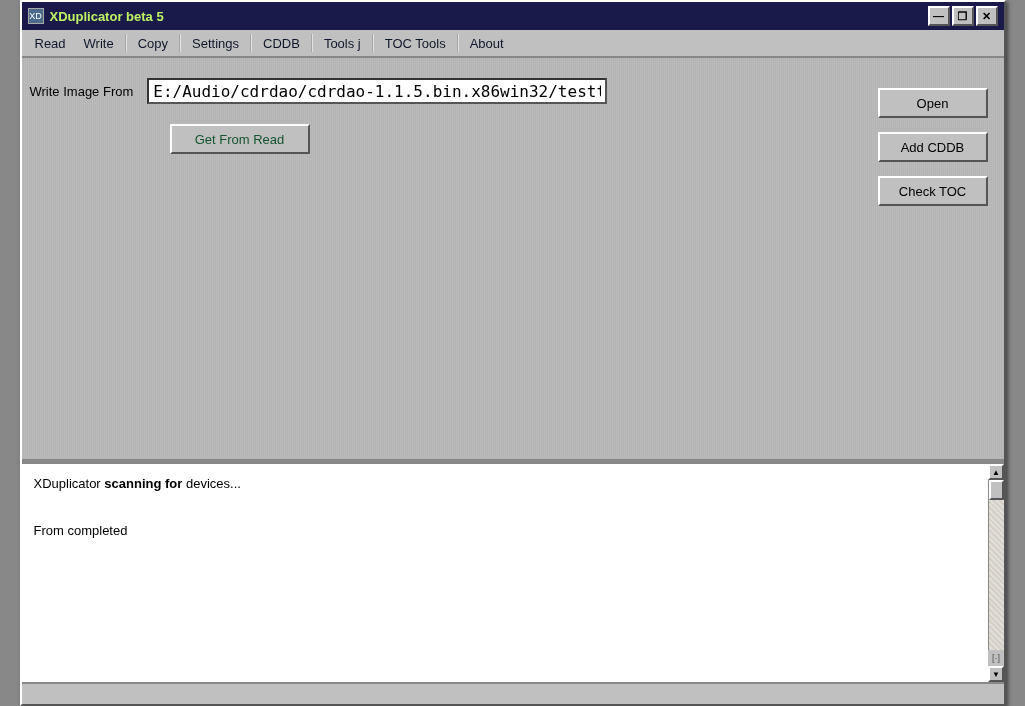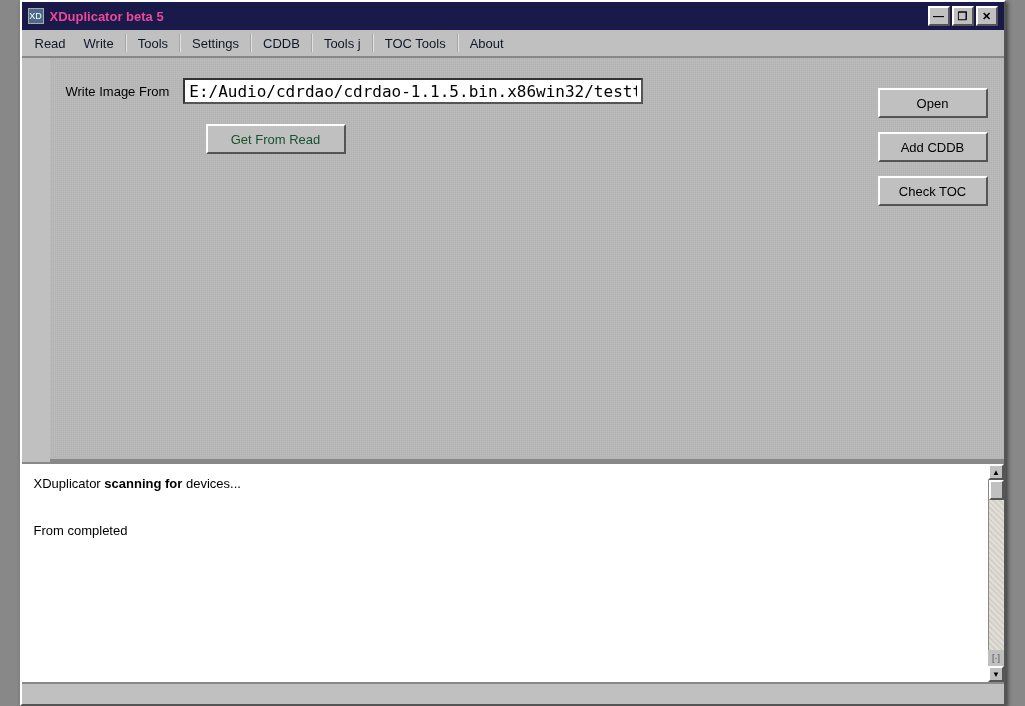--- a/index.html
+++ b/index.html
@@ -54,21 +54,21 @@
       font-size: 9px;
       display: flex;
       align-items: center;
       justify-content: center;
       color: white;
     }
 
     .title-text {
       font-size: 13px;
       font-weight: bold;
-      color: #ec4899;
+      color: #bef264;
     }
 
     .title-bar-buttons {
       display: flex;
       gap: 2px;
     }
 
     .title-btn {
       width: 22px;
       height: 20px;
@@ -127,25 +127,24 @@
           rgba(255,255,255,0.05) 1px,
           rgba(255,255,255,0.05) 2px
         ),
         repeating-linear-gradient(
           90deg,
           transparent,
           transparent 1px,
           rgba(0,0,0,0.03) 1px,
           rgba(0,0,0,0.03) 2px
         );
-      padding: 20px 16px;
+      padding: 20px 8px;
       flex: 1;
       position: relative;
       border-bottom: 3px solid #888;
-      margin-left: 28px;
     }
 
     .write-image-row {
       display: flex;
       align-items: center;
       gap: 10px;
       margin-bottom: 20px;
     }
 
     .write-image-label {
@@ -331,21 +330,21 @@
       <button class="title-btn">—</button>
       <button class="title-btn">❐</button>
       <button class="title-btn">✕</button>
     </div>
   </div>
 
   <div class="menu-bar">
     <span class="menu-item">Read</span>
     <span class="menu-item">Write</span>
     <div class="menu-separator"></div>
-    <span class="menu-item">Tools</span>
+    <span class="menu-item">Copy</span>
     <div class="menu-separator"></div>
     <span class="menu-item">Settings</span>
     <div class="menu-separator"></div>
     <span class="menu-item">CDDB</span>
     <div class="menu-separator"></div>
     <span class="menu-item">Tools j</span>
     <div class="menu-separator"></div>
     <span class="menu-item">TOC Tools</span>
     <div class="menu-separator"></div>
     <span class="menu-item">About</span>

